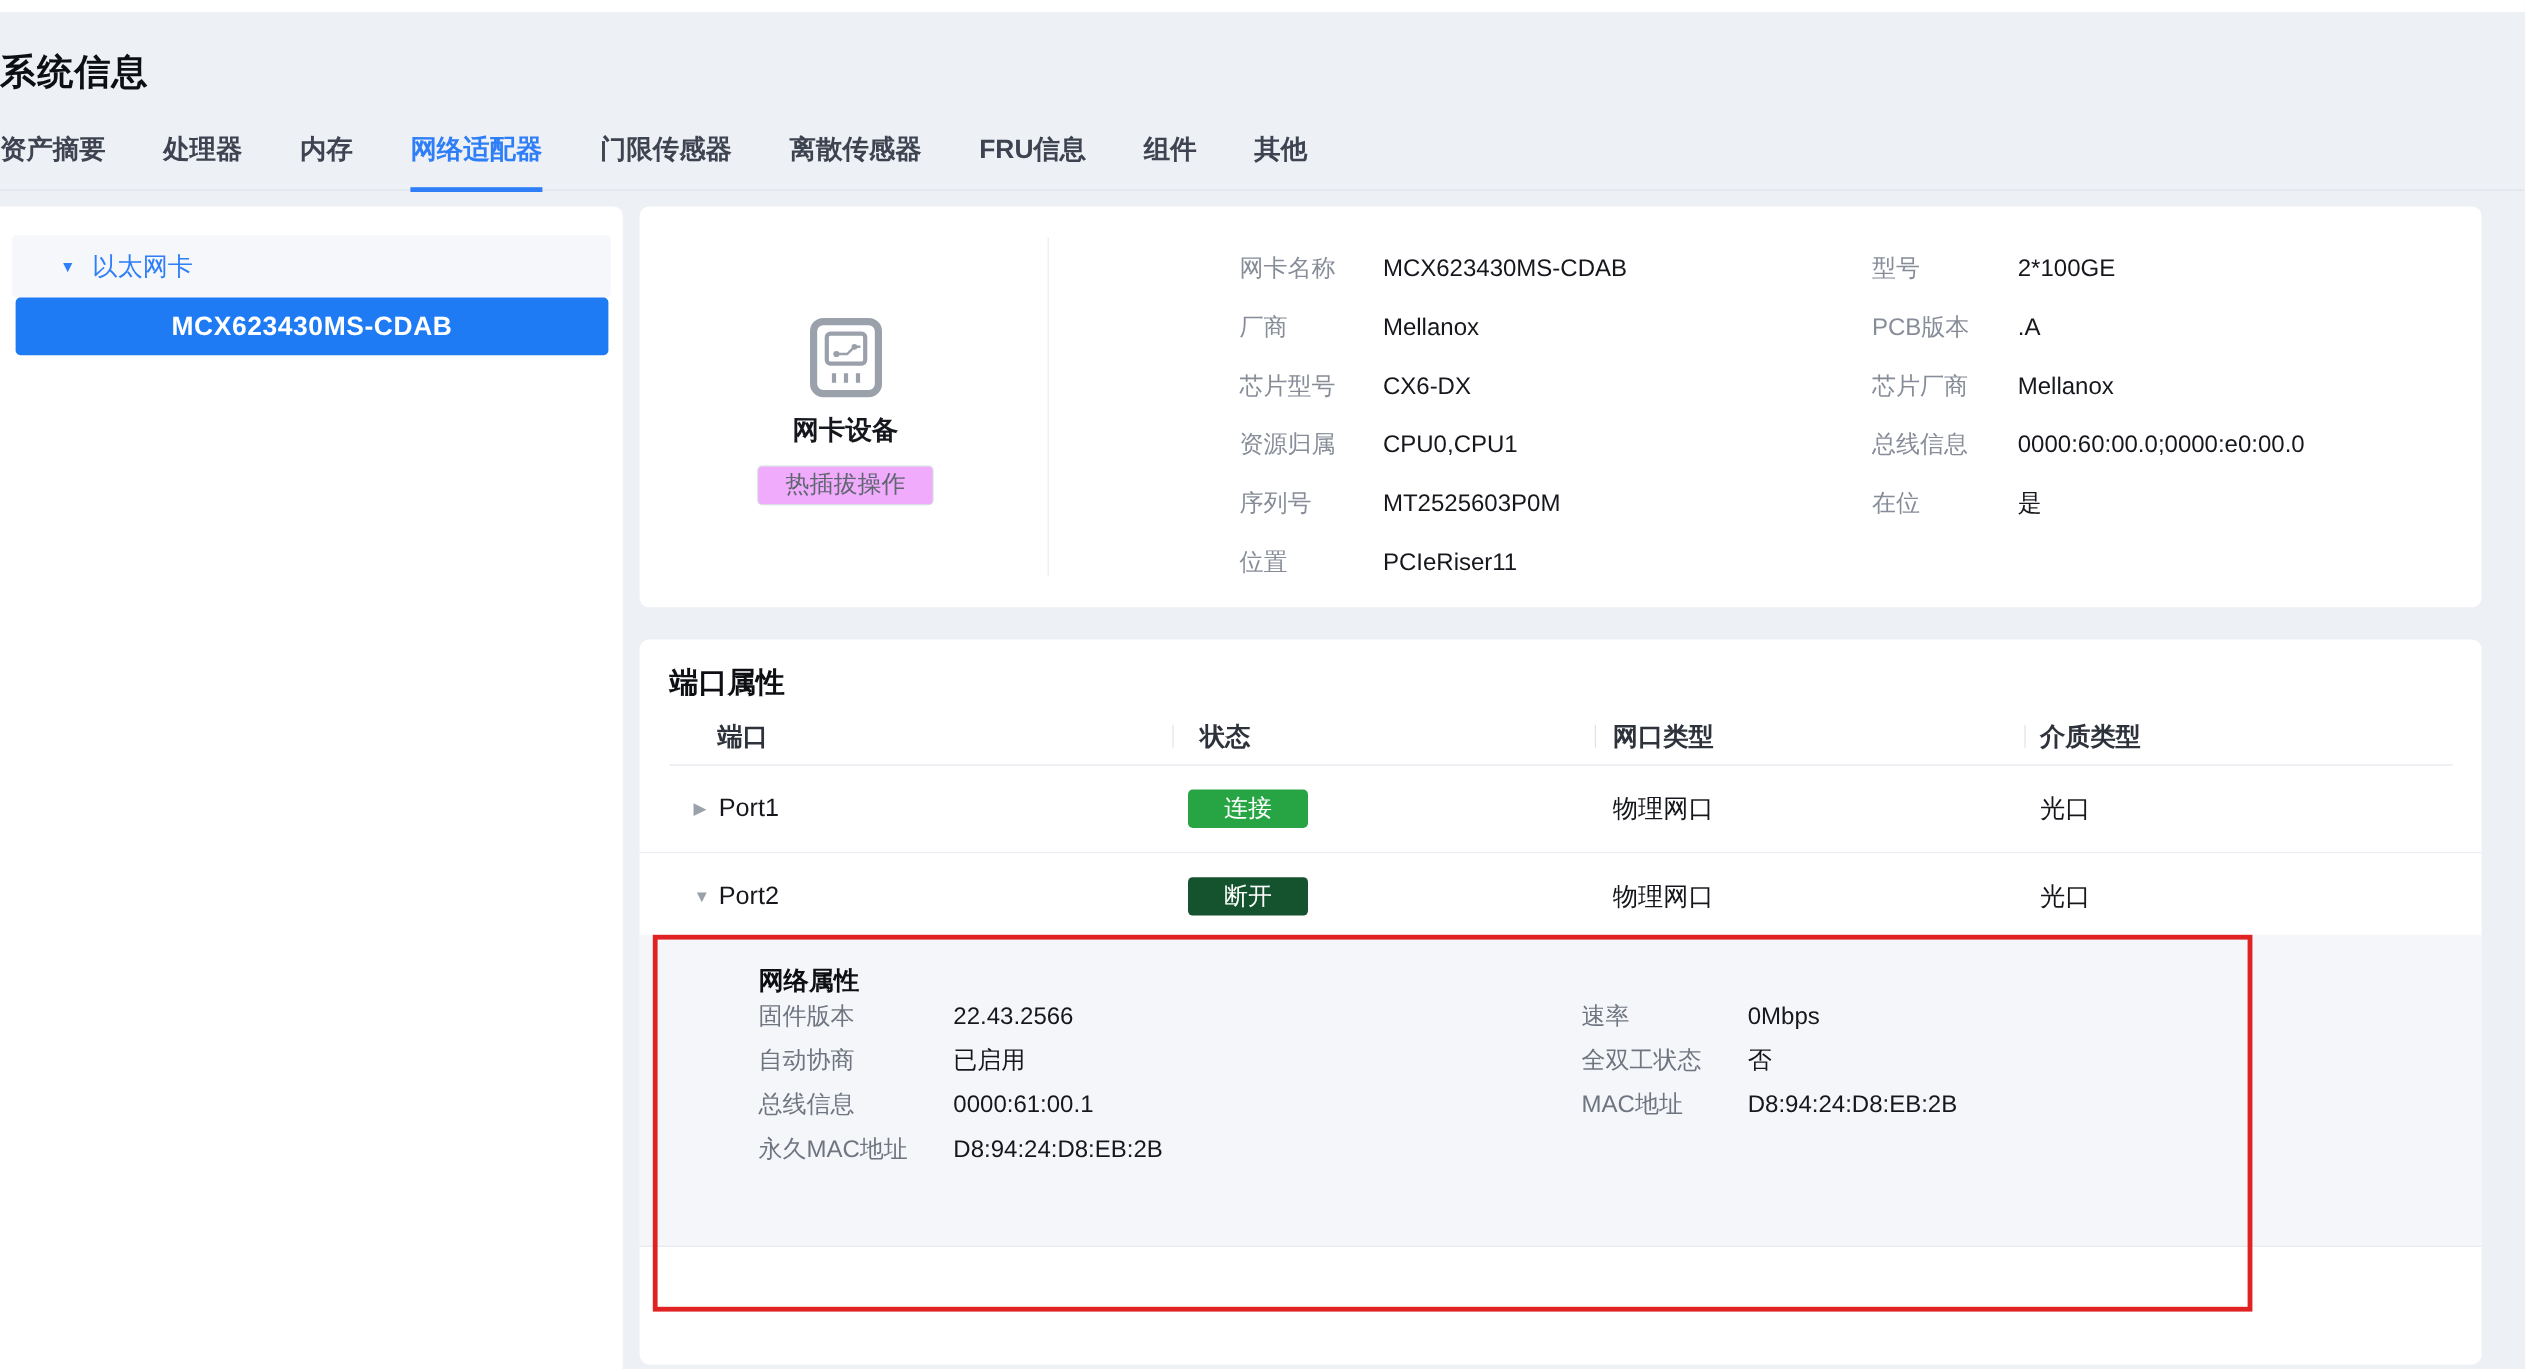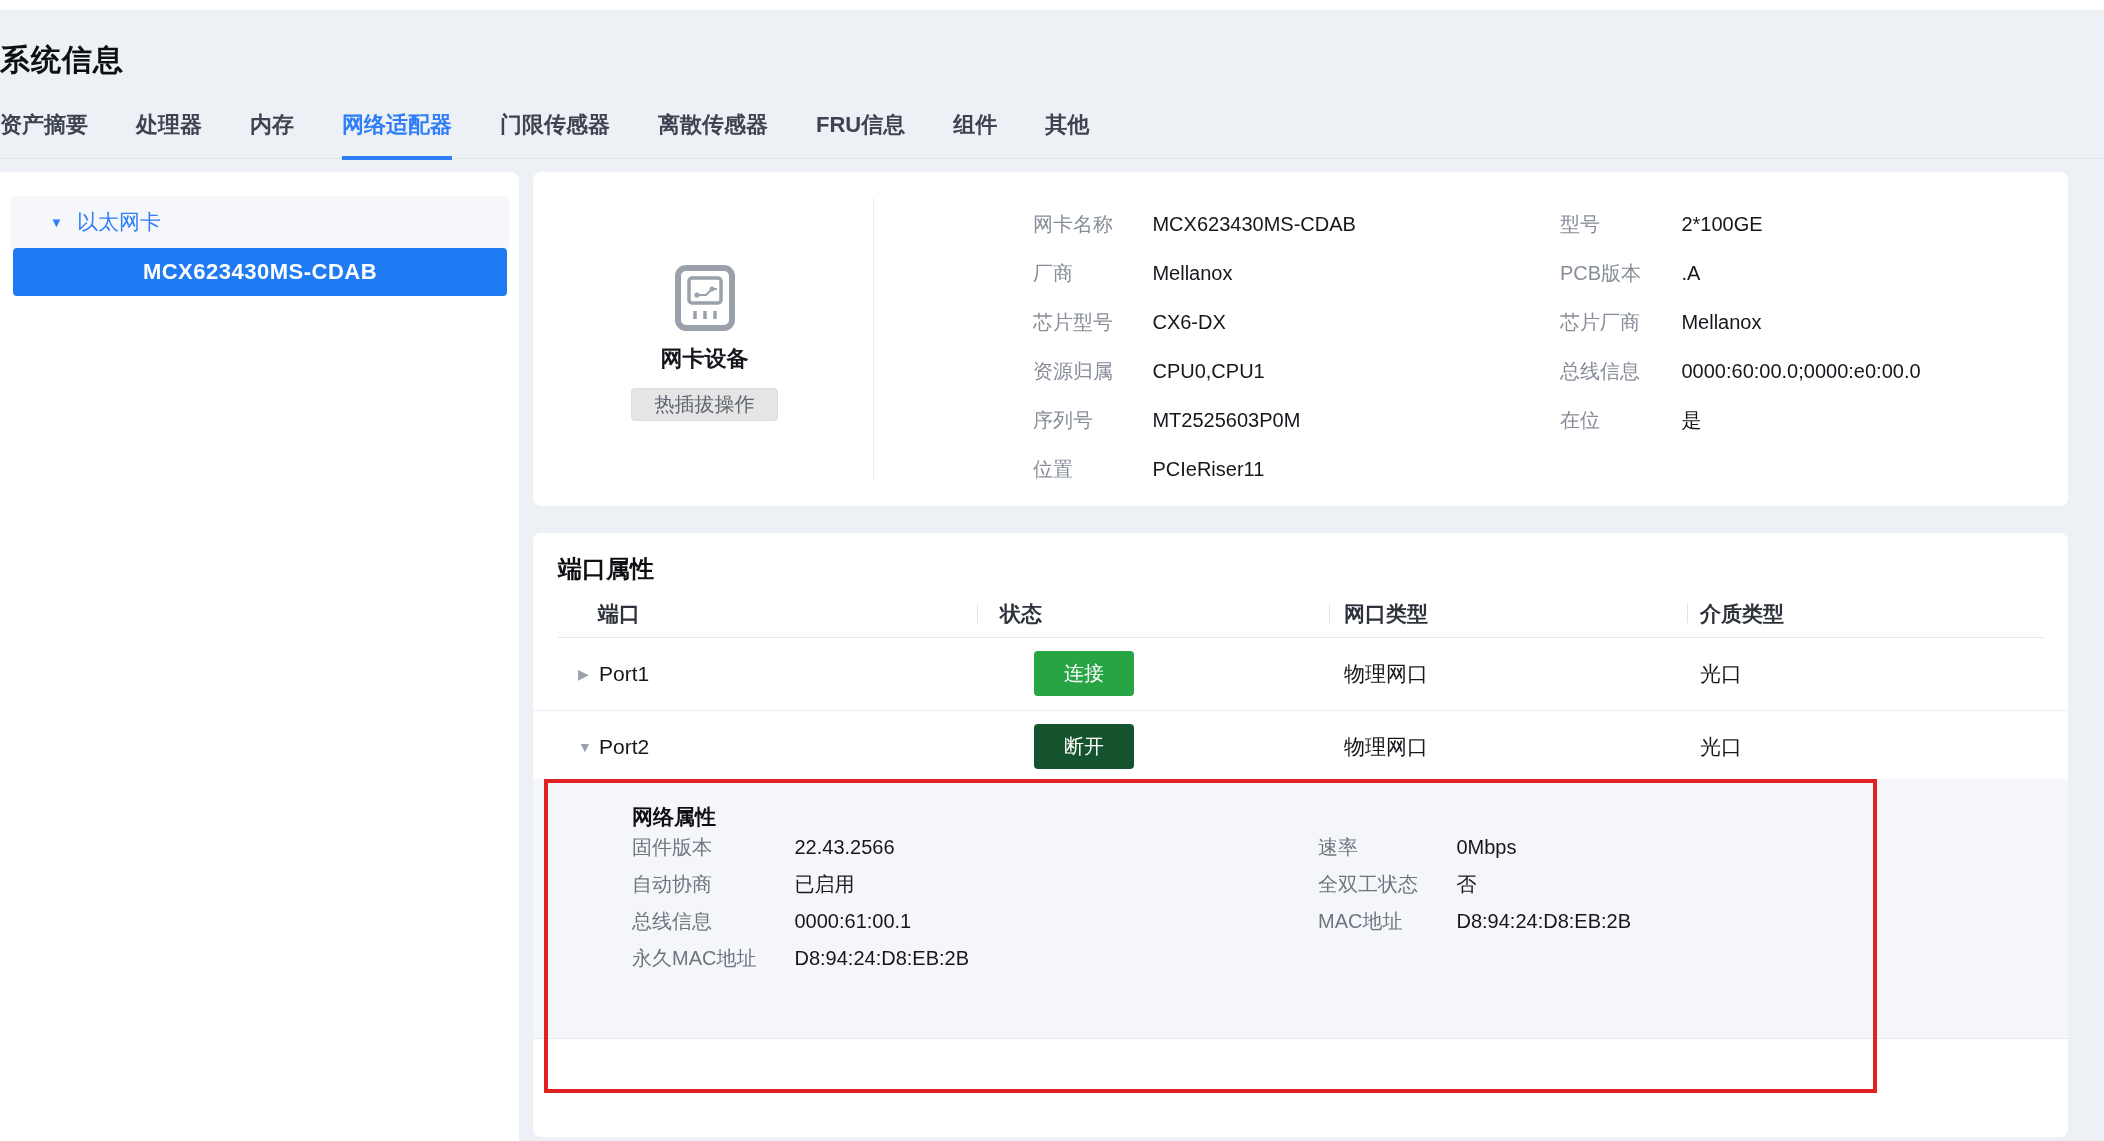--- a/index.html
+++ b/index.html
@@ -31,21 +31,21 @@
   
   .card{background:#ffffff;border-radius:8px;}
   .card1{left:533px;top:172px;width:1535px;height:334px;}
   .card2{left:533px;top:533px;width:1535px;height:604px;}
 
   
   .dev-block{position:absolute;left:98px;top:90px;width:147px;text-align:center;}
   .dev-icon{display:block;margin:0 auto;}
   .dev-name{font-size:22px;font-weight:700;color:#15171c;margin-top:10px;}
   .dev-btn{margin-top:14px;display:inline-block;width:145px;height:31px;line-height:31px;
-    border:1px solid #d8dce3;border-radius:4px;background:#e5e5e5;color:#5f6670;font-size:20px;cursor:pointer;}
+    border:1px solid #d8dce3;border-radius:4px;background:#f0abfc;color:#5f6670;font-size:20px;cursor:pointer;}
   .v-divider{position:absolute;left:340px;top:26px;width:1px;height:282px;background:#e8ebf0;}
 
   
   .props{position:absolute;top:28px;}
   .props .prow{height:49px;line-height:49px;white-space:nowrap;}
   .props .plabel{display:inline-block;color:#878d98;font-size:20px;vertical-align:top;margin-left:48px;}
   .props .pvalue{display:inline-block;color:#15171c;font-size:20px;vertical-align:top;}
   .props-left{left:452px;}
   .props-left .plabel{width:115px;}
   .props-right{left:979px;}
@@ -53,22 +53,22 @@
 
   
   .sec-title{position:absolute;left:25px;top:20px;font-size:24px;font-weight:700;color:#0d0f12;}
   .thead{position:absolute;left:0;top:67px;width:100%;height:30px;font-size:21px;font-weight:700;color:#2e323b;}
   .th{position:absolute;top:0;white-space:nowrap;text-align:right;}
   .th-sep{position:absolute;top:4px;width:1px;height:19px;background:#dfe3ea;}
   .thead-line{position:absolute;left:25px;right:24px;top:104px;height:1px;background:#e4e7ed;}
   .trow{position:absolute;left:0;width:100%;height:73px;cursor:pointer;}
   .trow .cell{position:absolute;top:0;height:100%;display:flex;align-items:center;font-size:21px;color:#15171c;}
   .expander{color:#9aa1ab;font-size:14px;}
-  .badge{width:100px;height:45px;border-radius:4px;display:flex;align-items:center;justify-content:center;
-    color:#ffffff;font-size:20px;margin-left:44px;}
+  .badge{width:100px;height:32px;border-radius:4px;display:flex;align-items:center;justify-content:center;
+    color:#ffffff;font-size:20px;}
   .badge.badge-green{background:#27a544;}
   .badge.badge-gray{background:#14532d;}
   .row-sep{position:absolute;left:0;width:100%;height:1px;background:#ebedf2;}
 
   
   .expand-panel{position:absolute;left:0;top:246px;width:100%;height:259px;background:#f5f6f9;}
   .panel-title{position:absolute;left:99px;top:24px;font-size:21px;font-weight:700;color:#0d0f12;}
   .panel-list{position:absolute;top:50px;}
   .panel-list .prow{height:37px;line-height:37px;white-space:nowrap;}
   .panel-list .plabel{display:inline-block;color:#6f7580;font-size:20px;vertical-align:top;}

